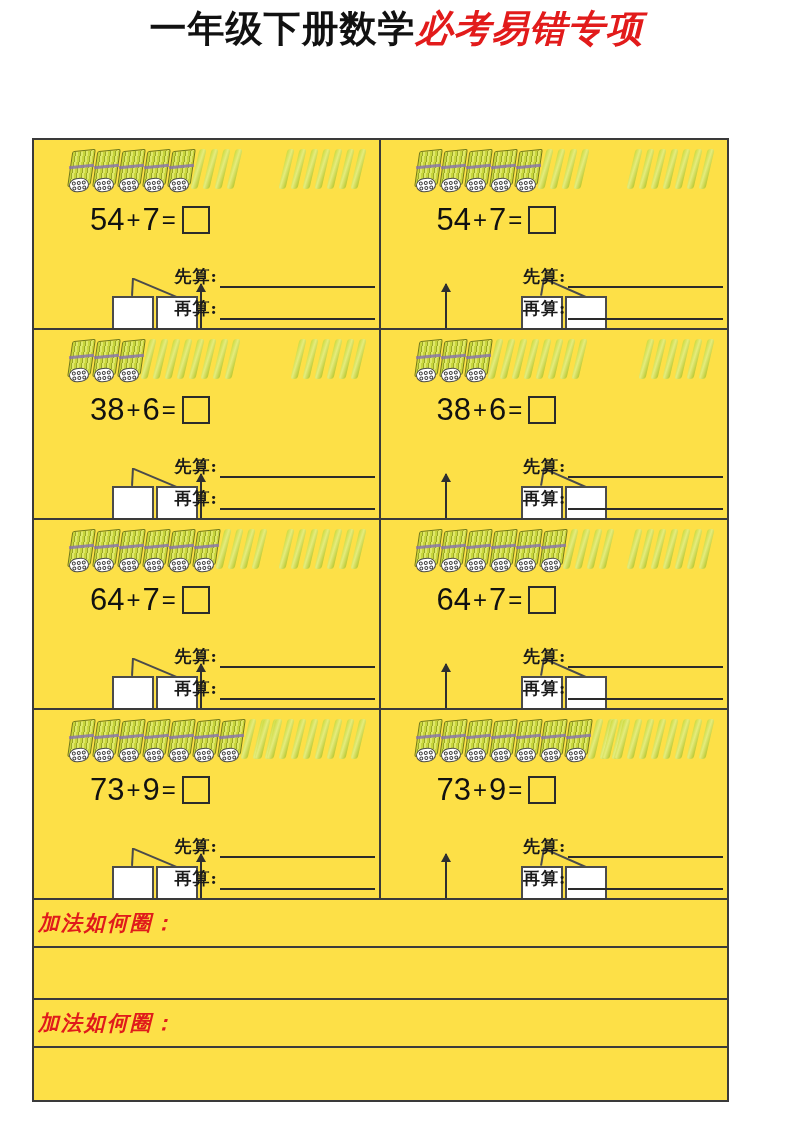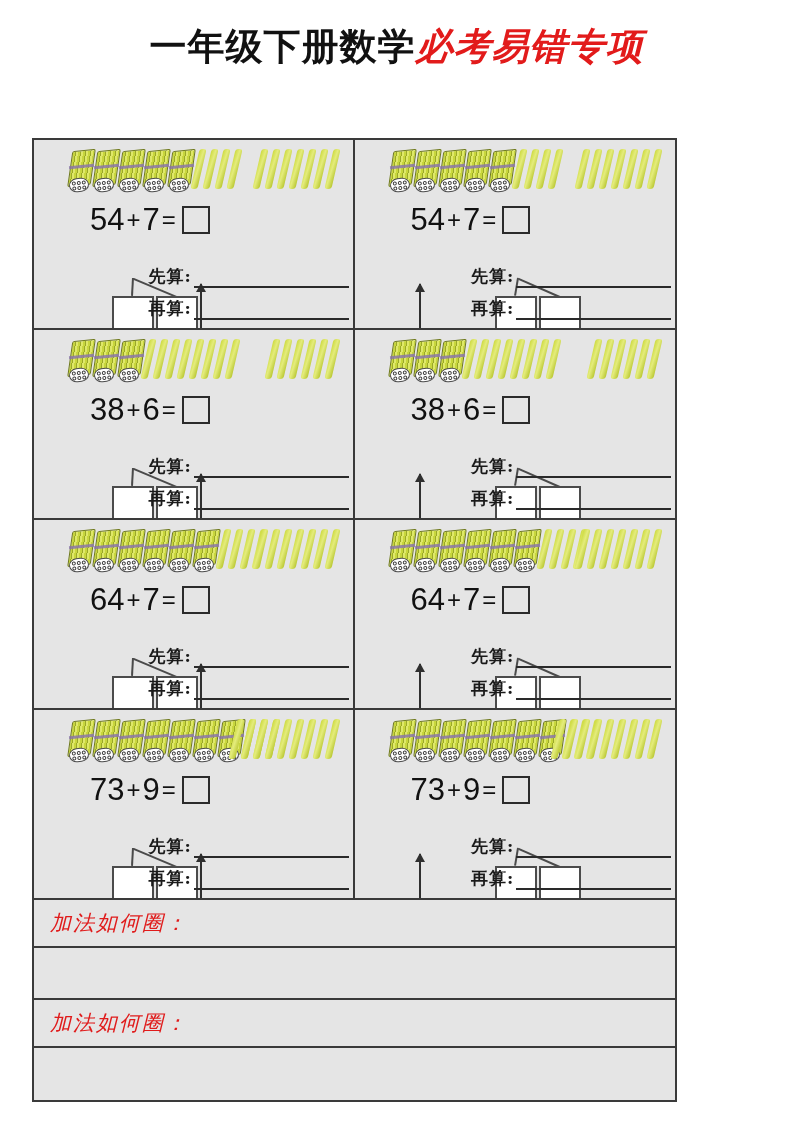--- a/index.html
+++ b/index.html
@@ -10,21 +10,21 @@
   body {
     width: 793px;
     height: 1122px;
     position: relative;
     font-family: "Liberation Sans", "DejaVu Sans", sans-serif;
     overflow: hidden;
   }
 
   
   .header {
-    padding-top: 26px;
+    padding-top: 8px;
     text-align: center;
   }
   .title {
     font-family: "DejaVu Serif", "Liberation Serif", serif;
     font-size: 37px;
     font-weight: bold;
     letter-spacing: 1px;
     line-height: 1.1;
     white-space: nowrap;
   }
@@ -44,24 +44,24 @@
     font-size: 22px;
     letter-spacing: 3px;
     padding: 2px 12px 3px 12px;
   }
 
   
   .sheet {
     position: absolute;
     left: 32px;
     top: 138px;
-    width: 645px;
+    width: 697px;
     border: 2px solid #3a3a3a;
     box-sizing: border-box;
-    background: #e5e5e5;
+    background: #fde047;
   }
   .prow {
     display: flex;
     border-bottom: 2px solid #3a3a3a;
     height: 190px;
     box-sizing: border-box;
   }
   .prow:last-child { border-bottom: none; }
   .panel {
     position: relative;
@@ -253,25 +253,25 @@
     height: 48px;
     display: flex;
     align-items: center;
     box-sizing: border-box;
   }
   .qrow.blank-row { height: 52px; }
   .qrow:last-child { border-bottom: none; }
   .qlabel {
     font-family: "DejaVu Serif", "Liberation Serif", serif;
     font-size: 21px;
-    font-weight: normal;
+    font-weight: bold;
     font-style: italic;
     color: #e01b1b;
     letter-spacing: 2px;
-    padding-left: 16px;
+    padding-left: 4px;
   }
 </style>
 </head>
 <body>
 
 <div class="header">
   <div class="title">
     <span class="t-black">一年级下册数学</span><span class="t-red">必考易错专项</span>
   </div>
 </div>

